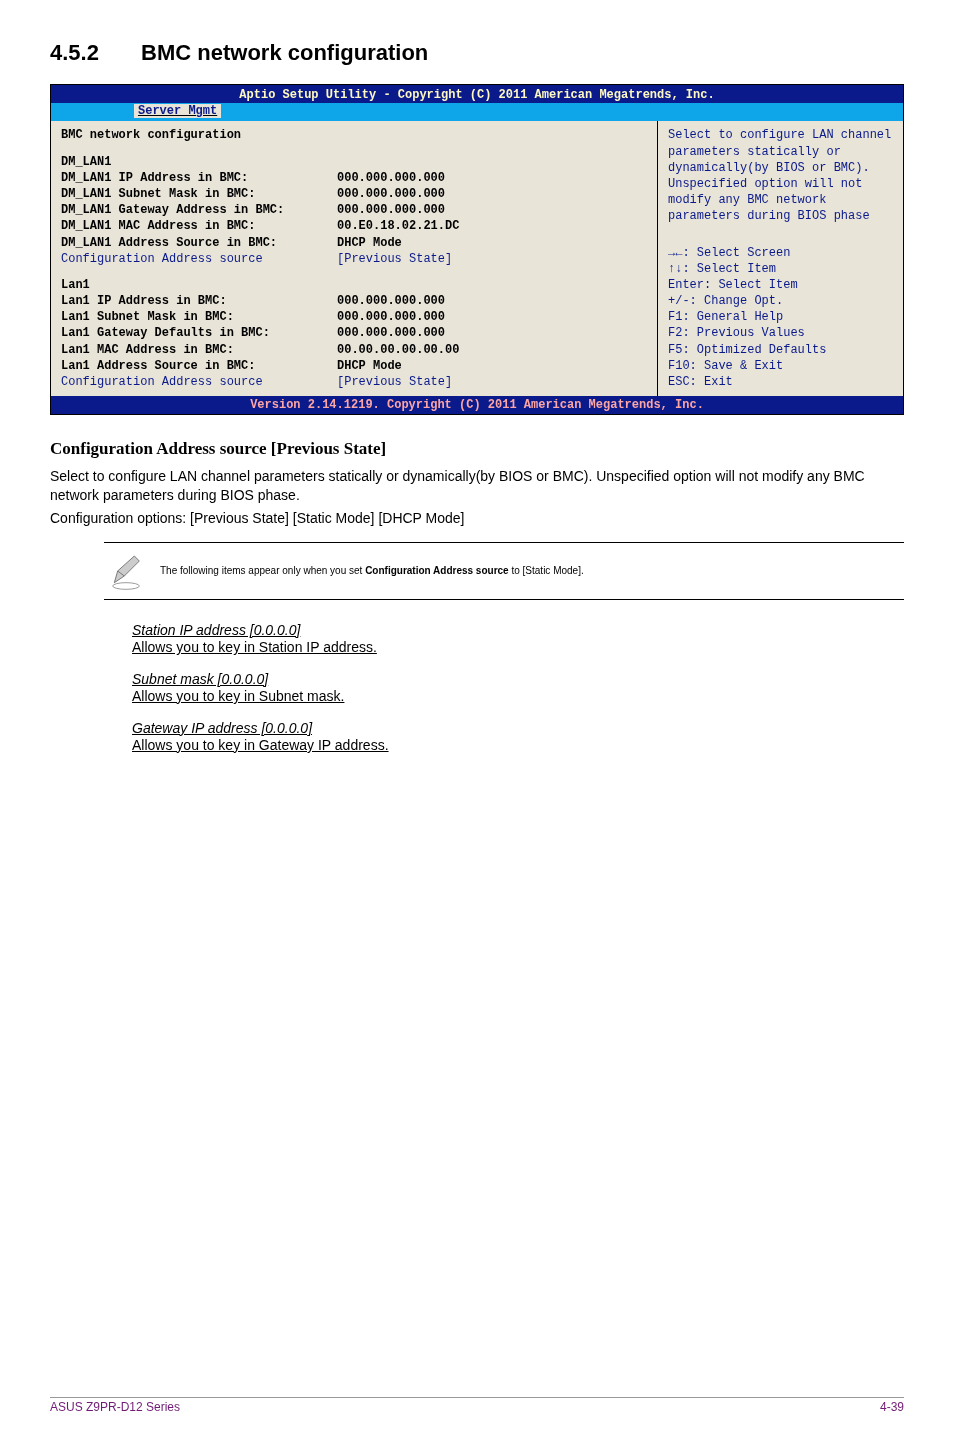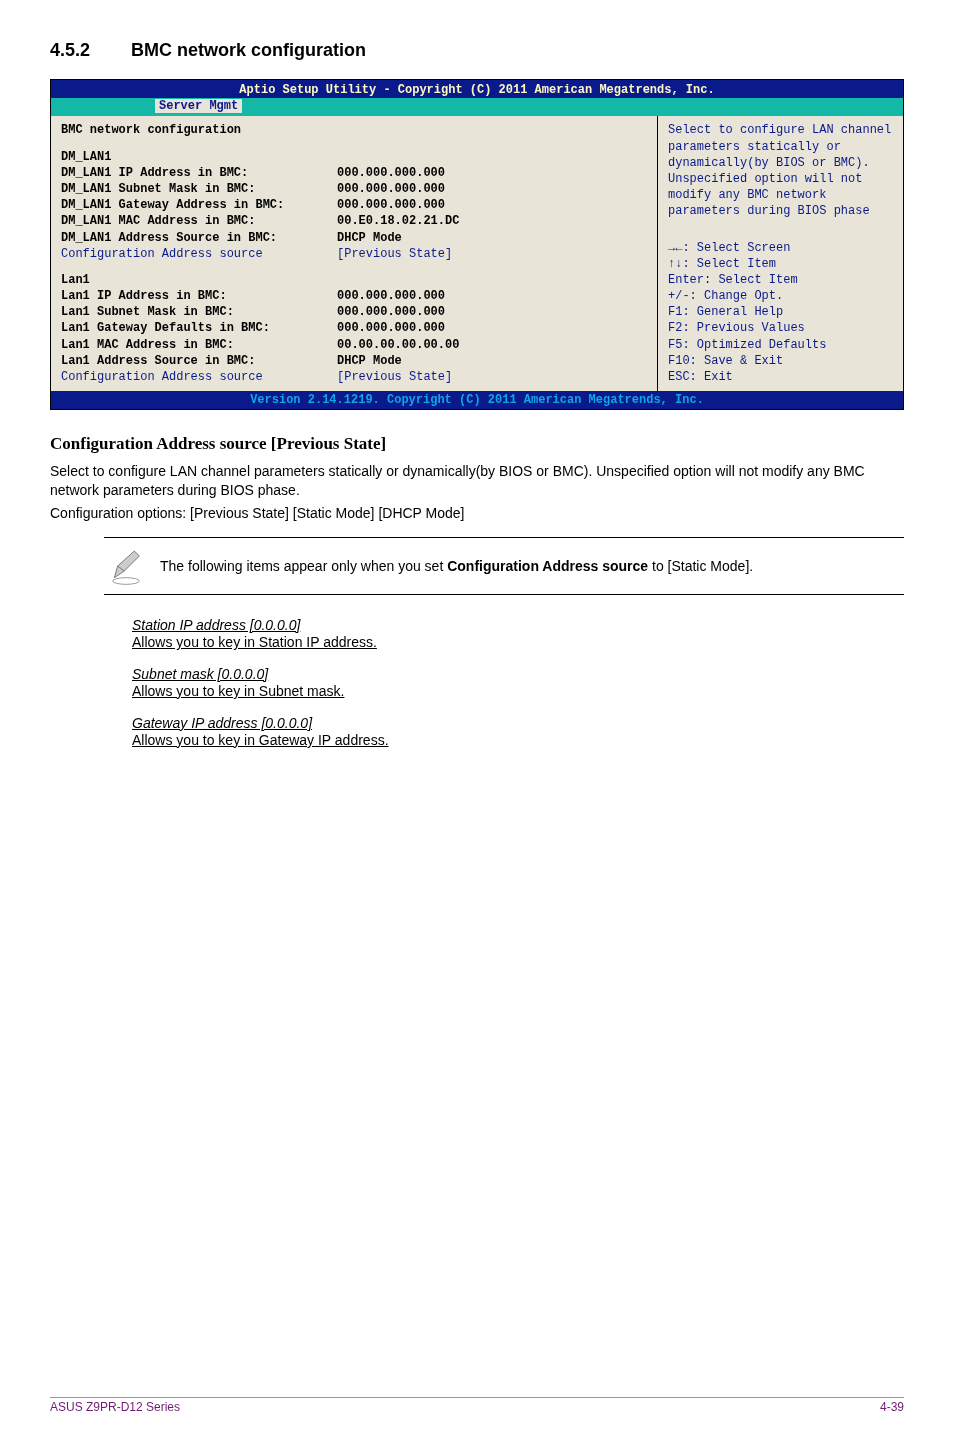--- a/index.html
+++ b/index.html
@@ -5,43 +5,44 @@
   body {
     font-family: Arial, Helvetica, sans-serif;
     margin: 0;
     padding: 40px 50px;
     color: #000;
     font-size: 14px;
     width: 954px;
     box-sizing: border-box;
   }
   h2.section-number {
-    font-size: 18px;
+    font-size: 22px;
     font-weight: bold;
     margin: 0 0 18px 0;
   }
   h2.section-number .num { display:inline-block; margin-right: 36px; }
   .bios-box {
     border: 1px solid #000;
     font-family: "Courier New", monospace;
     font-size: 12px;
     line-height: 1.35;
     margin-bottom: 24px;
   }
   .bios-header {
     background: #0a1a8a;
     color: #fef9c3;
     font-weight: bold;
     padding: 2px 8px 0 8px;
     text-align: center;
     white-space: pre;
   }
   .bios-tab-row {
-    background: #14b8a6;
-    padding: 0 0 2px 104px;
+    background: #0ea5e9;
+    padding: 0 0 2px 83px;
+    text-decoration: underline;
   }
   .bios-tab {
     background: #e8e4d8;
     color: #0a1a8a;
     padding: 0 4px;
     font-weight: bold;
   }
   .bios-body {
     display: flex;
     background: #e8e4d8;
@@ -56,21 +57,21 @@
     padding: 6px 10px;
     color: #0a1a8a;
   }
   .bios-row { display:flex; white-space: pre; }
   .bios-label { flex: 0 0 276px; }
   .bios-value { }
   .bios-black { color:#000; font-weight:bold; }
   .bios-blue { color:#0a1a8a; }
   .bios-footer {
     background: #0a1a8a;
-    color: #0ea5e9;
+    color: #fca5a5;
     text-align: center;
     font-weight: bold;
     padding: 1px 17px;
   }
   .mb8 { margin-bottom: 10px; }
   h3.subhead {
     font-size: 17px;
     font-weight: bold;
     margin: 0 0 8px 0;
     font-family: Liberation Serif, serif;
@@ -84,21 +85,21 @@
     border-top: 1px solid #000;
     border-bottom: 1px solid #000;
     padding: 6px 0;
   }
   .note-icon {
     width: 44px; height: 44px; flex:0 0 44px;
     margin-right: 12px;
     display:flex; align-items:center; justify-content:center;
   }
   .note-icon svg { width: 40px; height: 40px; }
-  .note-text { font-size: 14px; line-height:1.35; }
+  .note-text { font-size: 10px; line-height:1.35; }
   .indented { margin-left: 82px; text-decoration: underline; }
   .underline-italic { text-decoration: underline; font-style: italic; display:inline-block; margin-top:4px;}
   .page-footer {
     position: fixed;
     bottom: 24px;
     left: 50px;
     right: 50px;
     display:flex;
     justify-content: space-between;
     font-size: 12px;

